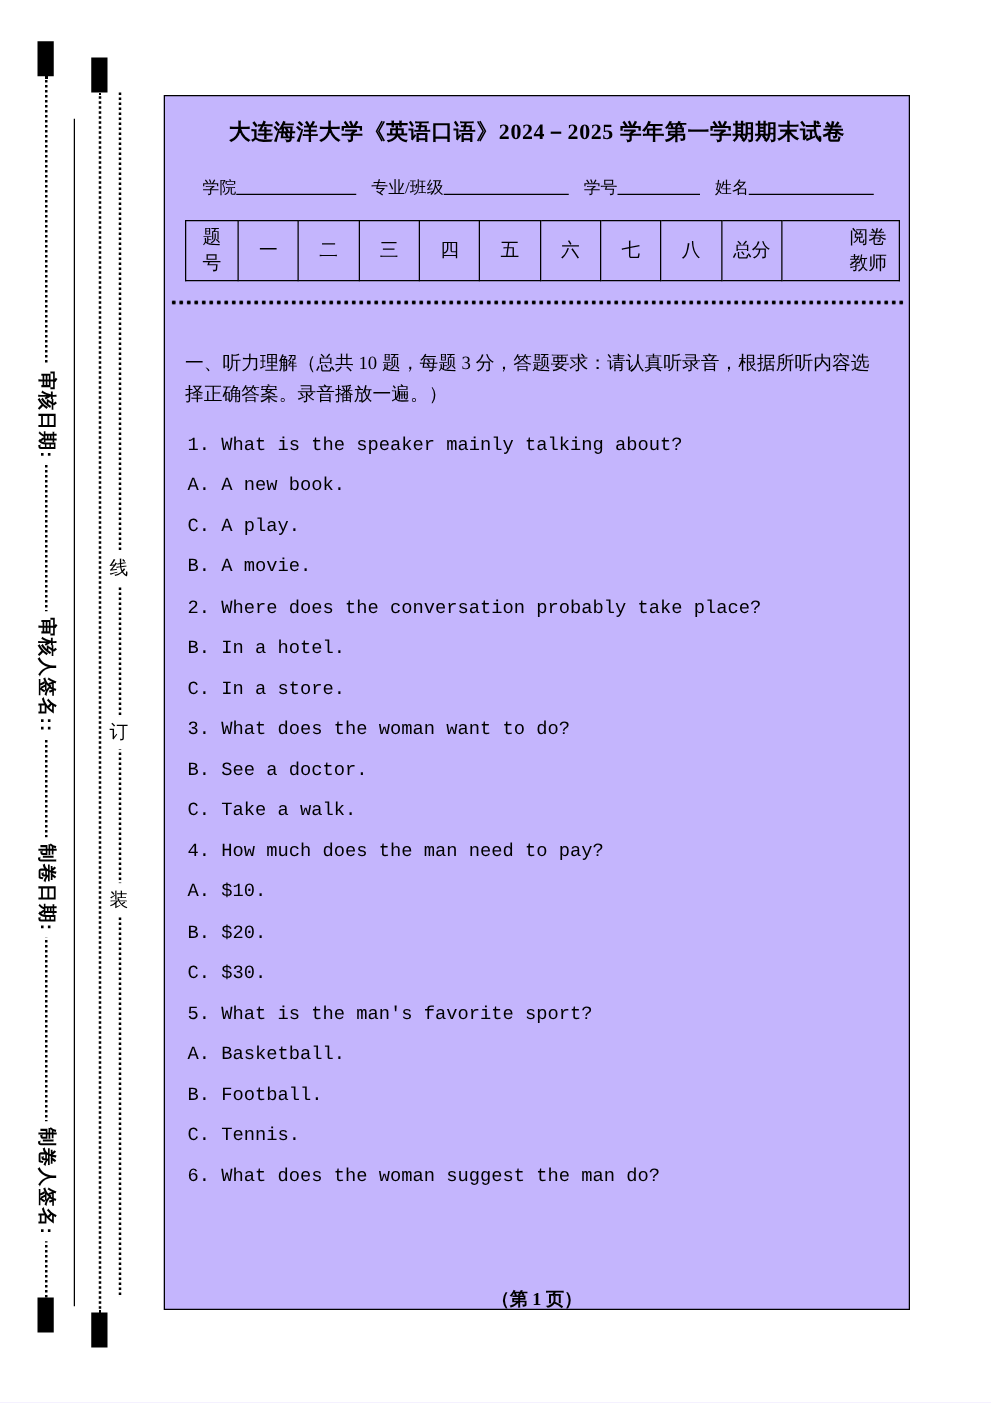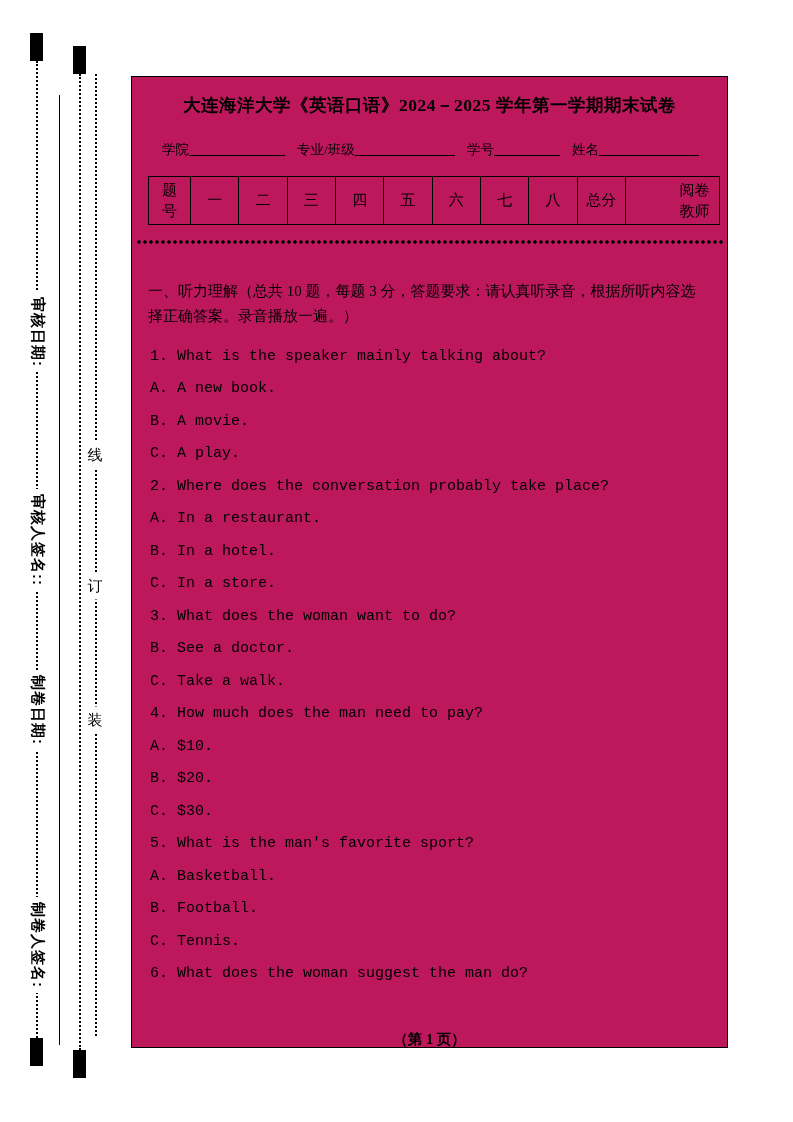--- a/index.html
+++ b/index.html
@@ -23,21 +23,21 @@
   }
   .bchar {
     position:absolute; transform:translate(-50%,-50%);
     font-size:15px; background:#fff; padding:4px 1px;
     font-family:"Liberation Sans", sans-serif;
   }
 
   
   .exam-box {
     position:absolute; left:131px; top:76px; width:597px; height:972px;
-    border:1.6px solid #000; background:#be185d;
+    border:1.6px solid #000; background:#c4b5fd;
     padding:10px 16px 0 16px;
   }
   .title {
     text-align:center; font-size:17.5px; font-weight:bold;
     margin-top:6px; letter-spacing:0.5px; white-space:nowrap;
   }
   .fields {
     margin-top:24px; display:flex; justify-content:space-between;
     align-items:flex-end; padding:0 12px 0 14px; font-size:13.5px;
   }
@@ -159,25 +159,24 @@
     </tbody>
       </table>
 
     <div class="dotsep"></div>
 
     <div class="section-heading">一、听力理解（总共 10 题，每题 3 分，答题要求：请认真听录音，根据所听内容选择正确答案。录音播放一遍。）</div>
 
     <div class="questions">
       <div class="qline">1. What is the speaker mainly talking about?</div>
       <div class="qline">A. A new book.</div>
+      <div class="qline">C. A play.</div>
       <div class="qline">B. A movie.</div>
-      <div class="qline">C. A play.</div>
 
       <div class="qline">2. Where does the conversation probably take place?</div>
-      <div class="qline">A. In a restaurant.</div>
       <div class="qline">B. In a hotel.</div>
       <div class="qline">C. In a store.</div>
 
       <div class="qline">3. What does the woman want to do?</div>
       <div class="qline">B. See a doctor.</div>
       <div class="qline">C. Take a walk.</div>
 
       <div class="qline">4. How much does the man need to pay?</div>
       <div class="qline">A. $10.</div>
       <div class="qline">B. $20.</div>

